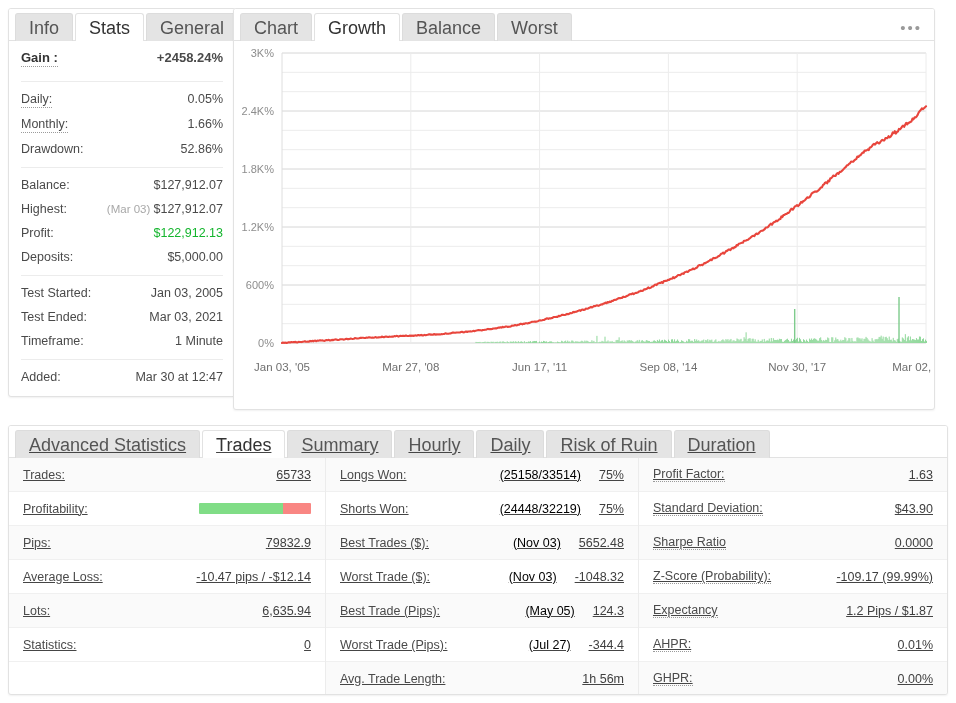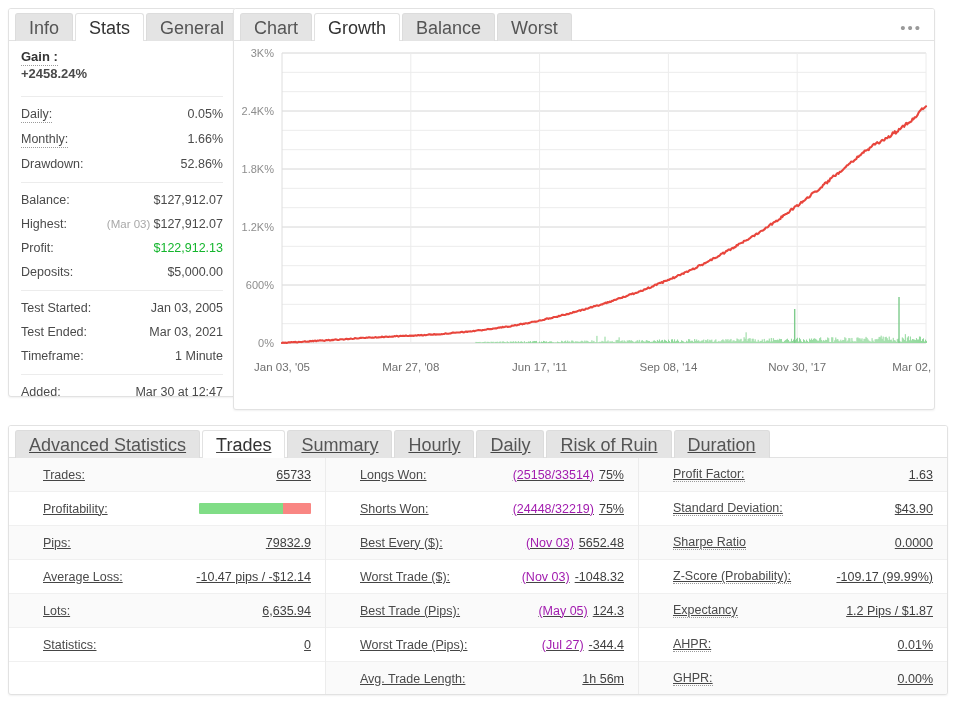--- a/index.html
+++ b/index.html
@@ -81,21 +81,21 @@
     padding: 4px 0;
     line-height: 16px;
   }
   .srow .lbl { color: #4a4a4a; white-space: nowrap; }
   .srow .lbl.dotted {
     border-bottom: 1px dotted #9b9b9b;
     line-height: 14px;
     padding-bottom: 1px;
   }
   .srow .val { color: #4a4a4a; text-align: right; white-space: nowrap; }
-  .srow.big { padding: 7px 0 8px 0; flex-direction: column; }
+  .srow.big { padding: 7px 0 8px 0; }
   .srow.big .lbl { font-weight: bold; font-size: 13px; color: #333; }
   .srow.big .val { font-weight: bold; font-size: 13px; }
   .green { color: #14b52d; }
   .muted { color: #a8a8a8; font-size: 11.5px; }
   .divider { height: 1px; background: #ececec; margin: 6px 0 5px 0; }
 
   
   .chart-panel {
     position: absolute;
     left: 233px; top: 8px;
@@ -126,27 +126,27 @@
     justify-content: space-between;
     align-items: center;
     height: 34px;
     padding: 0 14px;
     font-size: 12.5px;
     border-bottom: 1px solid #f0f0f0;
     white-space: nowrap;
   }
   .trow:nth-child(odd) { background: #fafafa; }
   .trow:nth-child(even) { background: #ffffff; }
-  .trow .tlbl { color: #4a4a4a; margin-left: 20px; }
+  .trow .tlbl { color: #4a4a4a; }
   .trow .tlbl.dotted {
     border-bottom: 1px dotted #9b9b9b;
     line-height: 14px;
   }
   .trow .tval { color: #3f3f3f; text-align: right; }
-  .trow .tval .pre { color: #a21caf; margin-right: 5px; }
+  .trow .tval .pre { color: #000000; margin-right: 18px; }
 
   .profbar {
     display: flex;
     width: 112px;
     height: 11px;
     border-radius: 1px;
     overflow: hidden;
   }
   .profbar .pg { background: #80dd86; }
   .profbar .pr { background: #f98683; }
@@ -780,21 +780,21 @@
       <div class="stats-col c2" id="col2">
           <div class="trow">
             <span class="tlbl">Longs Won:</span>
             <span class="tval"><span class="pre">(25158/33514)</span><span>75%</span></span>
           </div>
           <div class="trow">
             <span class="tlbl">Shorts Won:</span>
             <span class="tval"><span class="pre">(24448/32219)</span><span>75%</span></span>
           </div>
           <div class="trow">
-            <span class="tlbl">Best Every ($):</span>
+            <span class="tlbl">Best Trades ($):</span>
             <span class="tval"><span class="pre">(Nov 03)</span><span>5652.48</span></span>
           </div>
           <div class="trow">
             <span class="tlbl">Worst Trade ($):</span>
             <span class="tval"><span class="pre">(Nov 03)</span><span>-1048.32</span></span>
           </div>
           <div class="trow">
             <span class="tlbl">Best Trade (Pips):</span>
             <span class="tval"><span class="pre">(May 05)</span><span>124.3</span></span>
           </div>

